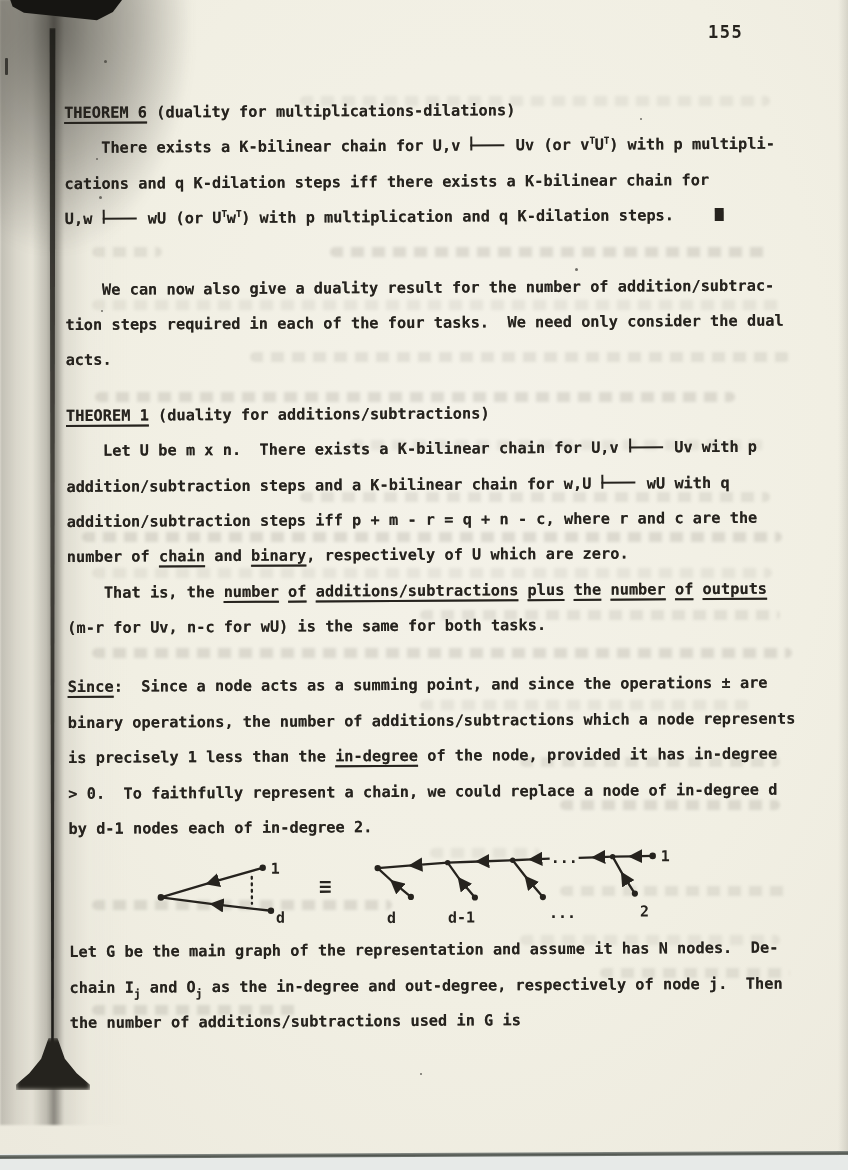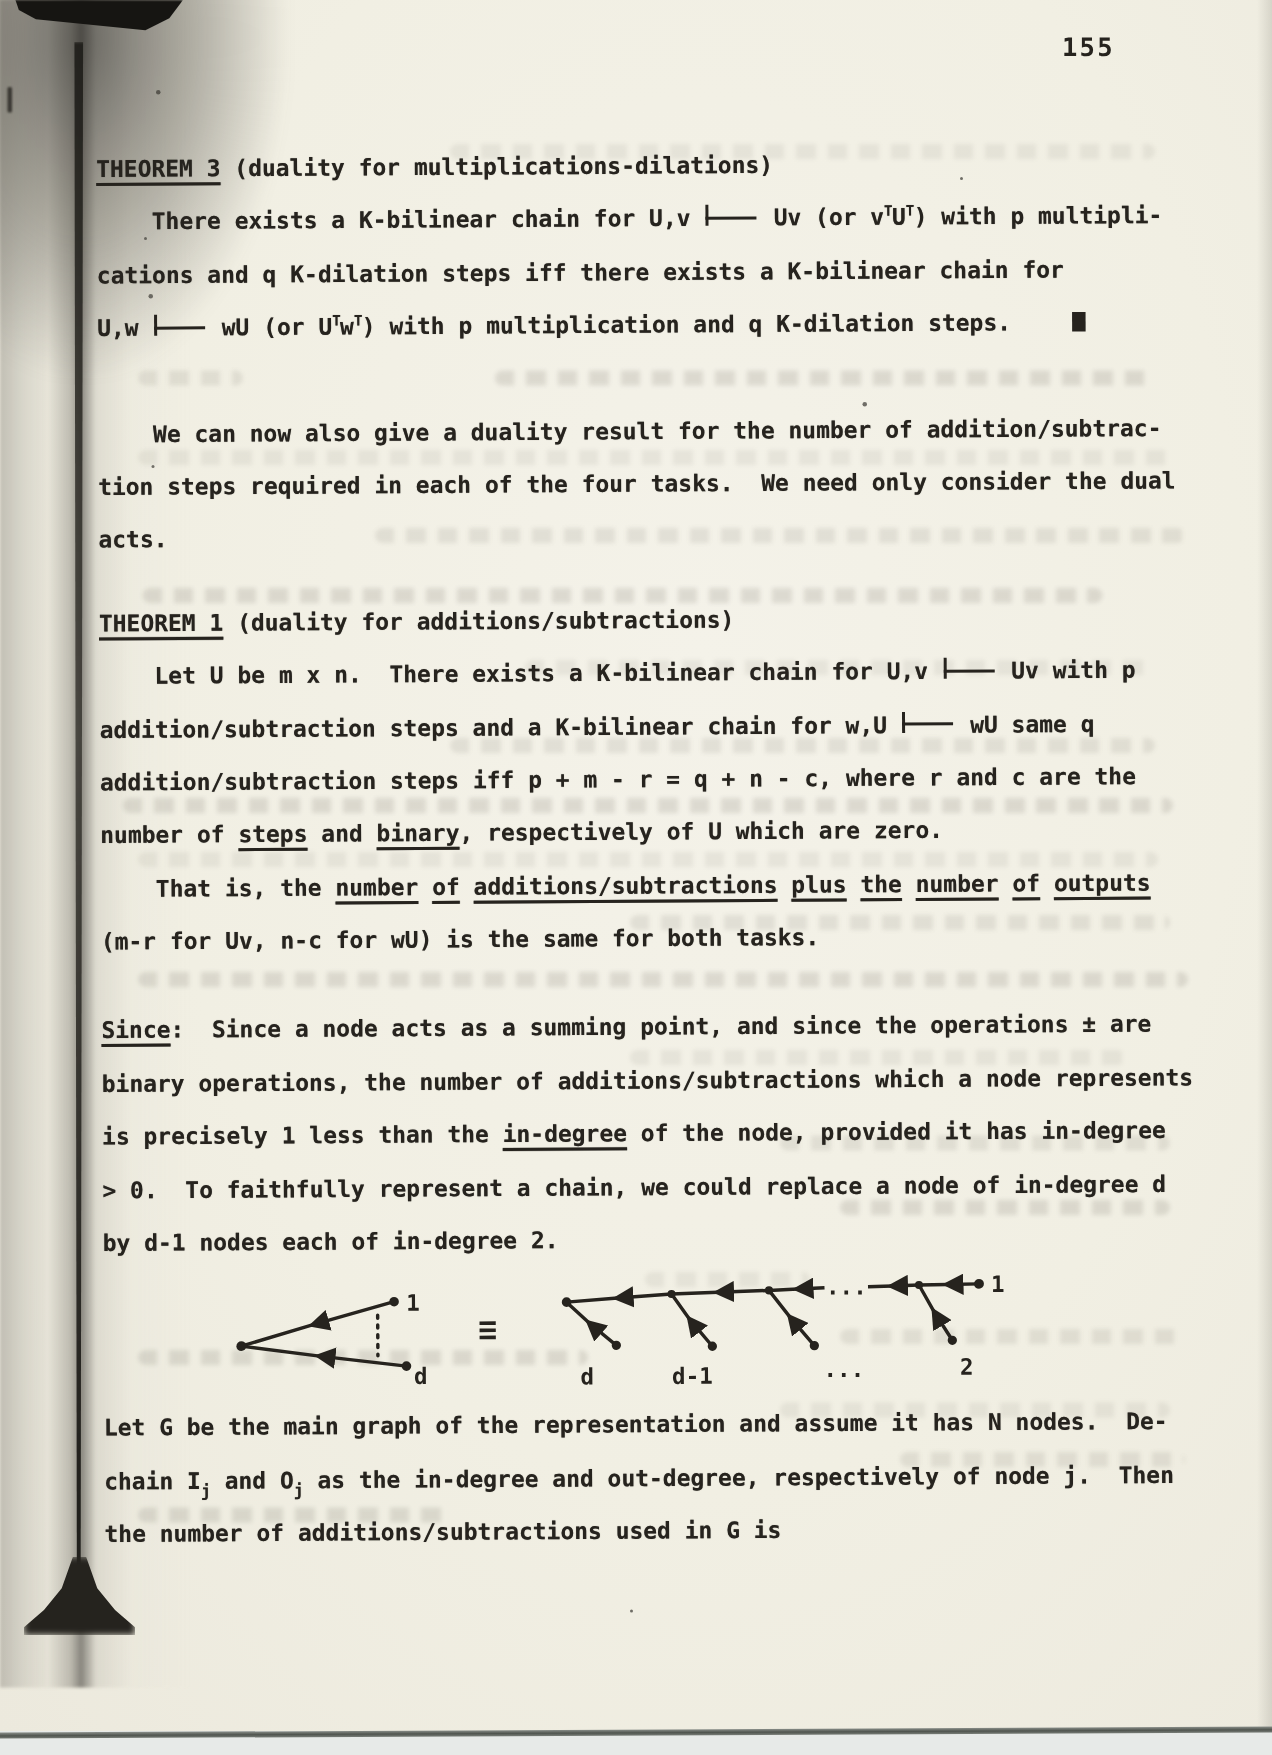--- a/index.html
+++ b/index.html
@@ -106,32 +106,32 @@
 <div class="spine-line"></div>
 <div class="spine-funnel"></div>
 <div class="book-corner"></div>
 <div class="stray-mark"></div>
 <div class="bottom-edge"></div>
 <div class="right-edge"></div>
 
 <div class="page-number">155</div>
 
 <div class="text-col" id="text-col">
-    <div class="tline"><span class="u">THEOREM 3</span><span class=""> (duality for multiplications-dilations)</span></div>
+    <div class="tline"><span class="u">THEOREM 6</span><span class=""> (duality for multiplications-dilations)</span></div>
     <div class="tline"><span class="">    There exists a K-bilinear chain for U,v </span><span class="mapsto"></span><span class=""> Uv (or v</span><span class="sup">T</span><span class="">U</span><span class="sup">T</span><span class="">) with p multipli-</span></div>
     <div class="tline"><span class="">cations and q K-dilation steps iff there exists a K-bilinear chain for</span></div>
     <div class="tline"><span class="">U,w </span><span class="mapsto"></span><span class=""> wU (or U</span><span class="sup">T</span><span class="">w</span><span class="sup">T</span><span class="">) with p multiplication and q K-dilation steps.</span><span class="qed"></span></div>
     <div class="tline" style="margin-top: 35px;"><span class="">    We can now also give a duality result for the number of addition/subtrac-</span></div>
     <div class="tline"><span class="">tion steps required in each of the four tasks.  We need only consider the dual</span></div>
     <div class="tline"><span class="">acts.</span></div>
     <div class="tline" style="margin-top: 20px;"><span class="u">THEOREM 1</span><span class=""> (duality for additions/subtractions)</span></div>
     <div class="tline"><span class="">    Let U be m x n.  There exists a K-bilinear chain for U,v </span><span class="mapsto"></span><span class=""> Uv with p</span></div>
-    <div class="tline"><span class="">addition/subtraction steps and a K-bilinear chain for w,U </span><span class="mapsto"></span><span class=""> wU same q</span></div>
+    <div class="tline"><span class="">addition/subtraction steps and a K-bilinear chain for w,U </span><span class="mapsto"></span><span class=""> wU with q</span></div>
     <div class="tline"><span class="">addition/subtraction steps iff p + m - r = q + n - c, where r and c are the</span></div>
-    <div class="tline"><span class="">number of </span><span class="u">steps</span><span class=""> and </span><span class="u">binary</span><span class="">, respectively of U which are zero.</span></div>
+    <div class="tline"><span class="">number of </span><span class="u">chain</span><span class=""> and </span><span class="u">binary</span><span class="">, respectively of U which are zero.</span></div>
     <div class="tline"><span class="">    That is, the </span><span class="u">number</span><span class=""> </span><span class="u">of</span><span class=""> </span><span class="u">additions/subtractions</span><span class=""> </span><span class="u">plus</span><span class=""> </span><span class="u">the</span><span class=""> </span><span class="u">number</span><span class=""> </span><span class="u">of</span><span class=""> </span><span class="u">outputs</span></div>
     <div class="tline"><span class="">(m-r for Uv, n-c for wU) is the same for both tasks.</span></div>
     <div class="tline" style="margin-top: 24px;"><span class="u">Since</span><span class="">:  Since a node acts as a summing point, and since the operations ± are</span></div>
     <div class="tline"><span class="">binary operations, the number of additions/subtractions which a node represents</span></div>
     <div class="tline"><span class="">is precisely 1 less than the </span><span class="u">in-degree</span><span class=""> of the node, provided it has in-degree</span></div>
     <div class="tline"><span class="">&gt; 0.  To faithfully represent a chain, we could replace a node of in-degree d</span></div>
     <div class="tline"><span class="">by d-1 nodes each of in-degree 2.</span></div>
     <div class="fig-slot">
       <svg id="figure" width="560" height="88" viewBox="0 0 560 88">
   <defs>

